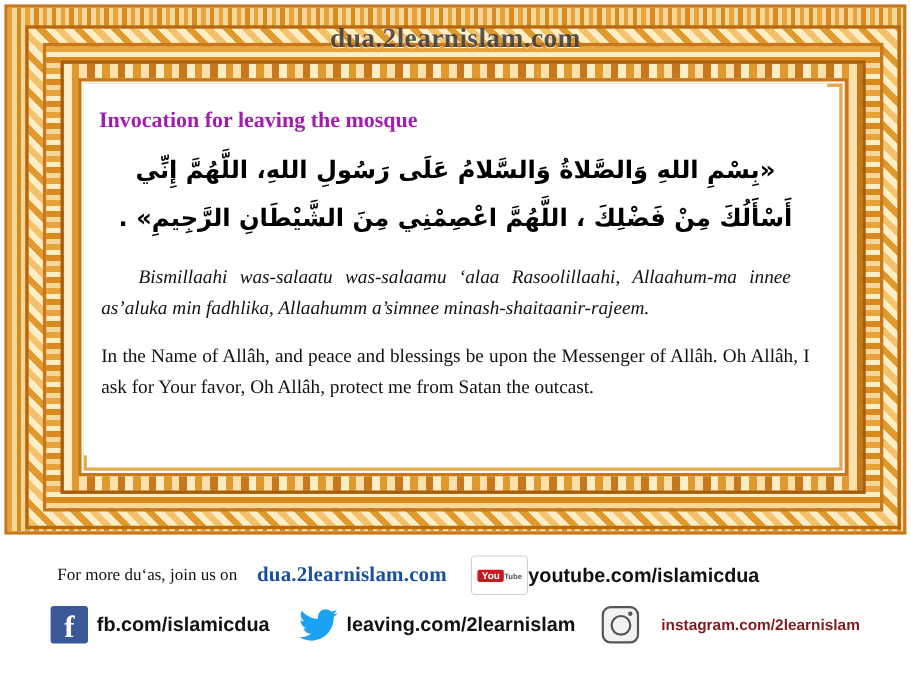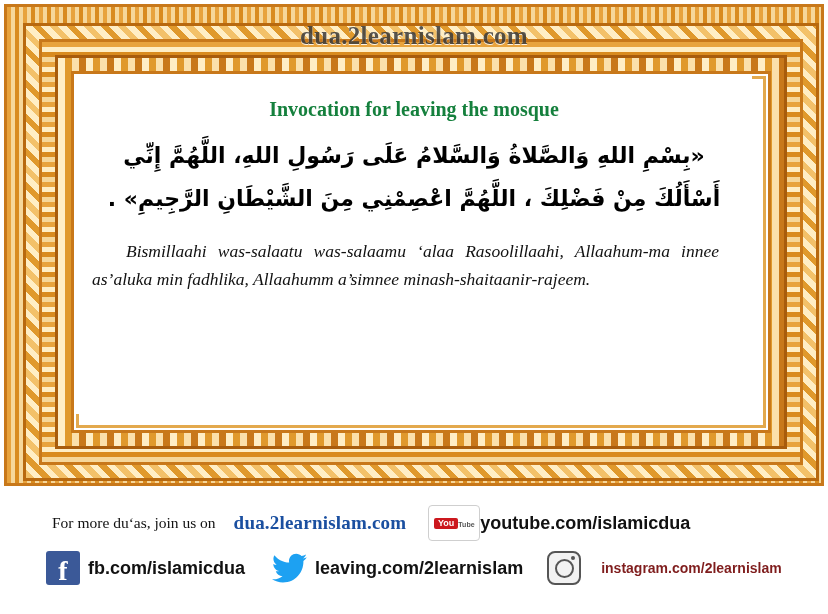--- a/index.html
+++ b/index.html
@@ -120,25 +120,25 @@
     font-size: 25px;
     letter-spacing: 0.3px;
     color: #3a3a3a;
     opacity: 0.85;
     z-index: 20;
     text-shadow: 0 1px 0 #ffffff;
   }
 
   
   .title {
-    text-align: center;
+    text-align: left;
     font-family: "Liberation Serif", serif;
     font-weight: bold;
     font-size: 20px;
-    color: #15803d;
+    color: #a21caf;
     margin: 14px 0 14px 0;
   }
   .arabic {
     direction: rtl;
     text-align: center;
     font-family: "DejaVu Sans", sans-serif;
     font-size: 22px;
     line-height: 1.95;
     color: #000000;
     margin: 0 4px 16px 4px;
@@ -315,20 +315,21 @@
     <div class="frame-band2"></div>
     <div class="frame-band3"></div>
     <div class="frame-band4"></div>
     <div class="frame-inner-rule"></div>
   </div>
 
   <div class="content">
     <div class="title">Invocation for leaving the mosque</div>
     <div class="arabic">«بِسْمِ اللهِ وَالصَّلاةُ وَالسَّلامُ عَلَى رَسُولِ اللهِ، اللَّهُمَّ إِنِّي أَسْأَلُكَ مِنْ فَضْلِكَ ، اللَّهُمَّ اعْصِمْنِي مِنَ الشَّيْطَانِ الرَّجِيمِ» .</div>
     <div class="translit">Bismillaahi was-salaatu was-salaamu ‘alaa Rasoolillaahi, Allaahum-ma innee as’aluka min fadhlika, Allaahumm a’simnee minash-shaitaanir-rajeem.</div>
+    <div class="meaning">In the Name of Allâh, and peace and blessings be upon the Messenger of Allâh. Oh Allâh, I ask for Your favor, Oh Allâh, protect me from Satan the outcast.</div>
   </div>
 
   <div class="footer">
 
     <div class="footer-row row1">
       <span class="foot-text">For more du‘as, join us on</span>
       <span class="site-link">dua.2learnislam.com</span>
       <span class="yt-badge">
         <span class="yt-top">You</span>
         <span class="yt-bot">Tube</span>

